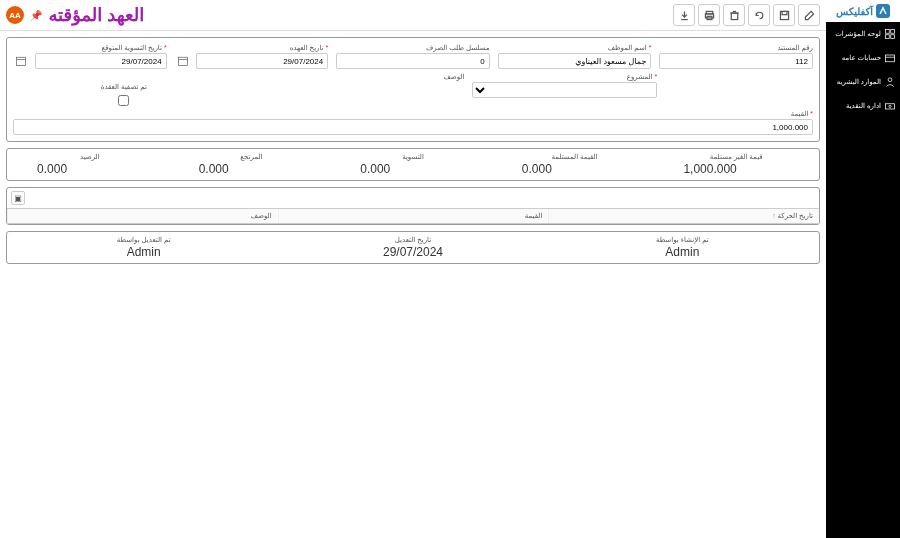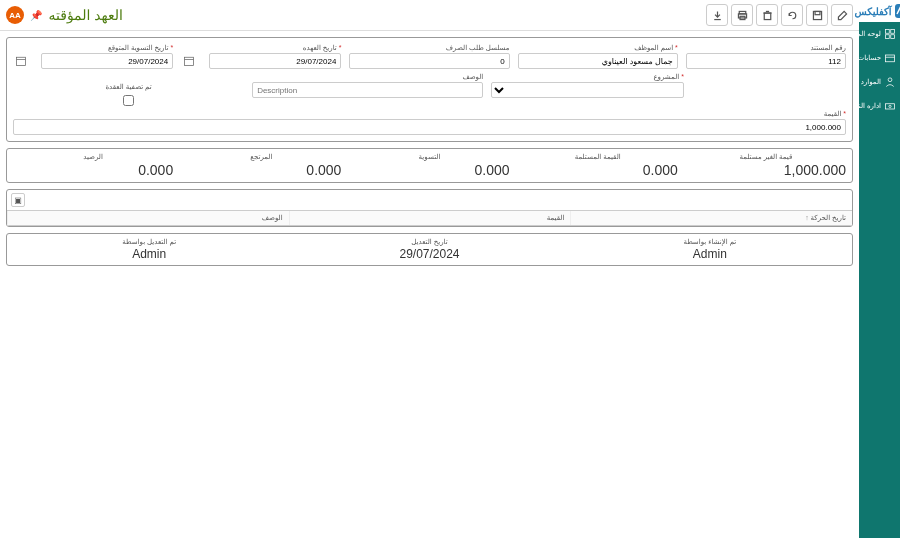--- a/index.html
+++ b/index.html
@@ -1,30 +1,30 @@
 <!DOCTYPE html>
 <html dir="rtl" lang="ar"><head>
 <meta charset="utf-8">
 <style>
 * { margin: 0; padding: 0; box-sizing: border-box; font-family: Tahoma, Arial, sans-serif; }
 body { background: #fff; font-size: 10px; color: #333; overflow-x: hidden; }
 .app { display: flex; height: 538px; width: 900px; }
-.sidebar { width: 41px; background: #0f766e; color: #fff; display: flex; flex-direction: column; font-size: 8px; }
+.sidebar { width: 74px; background: #000000; color: #fff; display: flex; flex-direction: column; font-size: 8px; }
 .logo-row { background: #fff; color: #2b7eb8; display: flex; align-items: center; justify-content: center; gap: 3px; padding: 4px 2px; font-weight: bold; font-size: 10px; }
 .logo-icon { width: 14px; height: 14px; background: #2b7eb8; border-radius: 3px; display: flex; align-items: center; justify-content: center; }
 .logo-icon svg { width: 10px; height: 10px; }
 .nav-item { display: flex; align-items: center; gap: 3px; padding: 6px 4px; cursor: pointer; font-size: 7px; white-space: nowrap; }
 .nav-icon { width: 12px; height: 12px; flex-shrink: 0; }
 .main { flex: 1; display: flex; flex-direction: column; overflow: hidden; }
 .topbar { display: flex; align-items: center; justify-content: space-between; padding: 4px 6px; border-bottom: 1px solid #ddd; }
 .topbar-left { display: flex; align-items: center; gap: 3px; }
 .icon-btn { width: 22px; height: 22px; border: 1px solid #ccc; border-radius: 3px; background: #fff; display: flex; align-items: center; justify-content: center; cursor: pointer; }
 .icon-btn svg { width: 13px; height: 13px; stroke: #555; fill: none; stroke-width: 1.5; }
 .topbar-right { display: flex; align-items: center; gap: 6px; }
-.page-title { font-size: 14px; font-weight: normal; color: #4d7c0f; }
+.page-title { font-size: 18px; font-weight: bold; color: #a21caf; }
 .pin-icon { color: #666; font-size: 10px; }
 .avatar { width: 18px; height: 18px; border-radius: 50%; background: #e85d04; color: #fff; display: flex; align-items: center; justify-content: center; font-size: 8px; font-weight: bold; }
 .content { flex: 1; padding: 6px; overflow-y: auto; }
 .panel { border: 1px solid #999; border-radius: 3px; padding: 6px; margin-bottom: 6px; background: #fff; }
 .row { display: flex; gap: 8px; margin-bottom: 4px; }
 .field { flex: 1; display: flex; flex-direction: column; }
 .field-label { font-size: 7px; color: #555; text-align: right; margin-bottom: 1px; }
 .required::before { content: "* "; color: #d32f2f; font-size: 7px; }
 .field-input { border: 1px solid #ccc; border-radius: 2px; padding: 2px 4px; font-size: 8px; height: 16px; text-align: right; background: #fff; direction: rtl; }
 .field-input.with-icon { padding-left: 16px; position: relative; }
@@ -32,21 +32,21 @@
 .input-wrap .cal-icon { position: absolute; left: 2px; top: 2px; width: 12px; height: 12px; color: #666; pointer-events: none; }
 .checkbox-field { display: flex; align-items: center; gap: 4px; justify-content: flex-end; padding-top: 10px; }
 .checkbox-field input { width: 11px; height: 11px; }
 .checkbox-field label { font-size: 7px; color: #555; }
 .amount-row { display: flex; justify-content: flex-start; }
 .amount-field { width: 120px; }
 .totals-panel { border: 1px solid #999; border-radius: 3px; padding: 4px 6px; margin-bottom: 6px; }
 .totals-row { display: flex; gap: 8px; }
 .total-item { flex: 1; text-align: center; }
 .total-label { font-size: 7px; color: #555; margin-bottom: 1px; }
-.total-value { font-size: 14px; color: #333; text-align: right; padding-left: 24px; }
+.total-value { font-size: 12px; color: #333; text-align: left; padding-left: 24px; }
 .grid-panel { border: 1px solid #999; border-radius: 3px; margin-bottom: 6px; overflow: hidden; }
 .grid-toolbar { display: flex; justify-content: flex-end; padding: 3px 4px; border-bottom: 1px solid #ccc; }
 .grid-tool-btn { width: 14px; height: 14px; border: 1px solid #ccc; border-radius: 2px; background: #fff; display: flex; align-items: center; justify-content: center; cursor: pointer; font-size: 8px; color: #555; }
 .grid-header { display: flex; border-bottom: 1px solid #ccc; background: #fafafa; }
 .grid-col { flex: 1; padding: 3px 6px; font-size: 7px; color: #555; text-align: right; border-left: 1px solid #eee; }
 .grid-col.sortable::after { content: " ↑"; font-size: 7px; color: #888; }
 .grid-empty { padding: 14px; text-align: center; font-size: 8px; color: #888; }
 .audit-panel { border: 1px solid #999; border-radius: 3px; padding: 4px 6px; }
 .audit-row { display: flex; gap: 8px; }
 .audit-item { flex: 1; text-align: center; }
@@ -186,21 +186,20 @@
           </div>
         </div>
         <div class="row">
           <div class="field" style="flex:0.8"></div>
           <div class="field proj-field">
             <span class="field-label required">المشروع</span>
             <select class="select-plain"><option></option></select>
           </div>
           <div class="field desc-field" style="flex:1.2">
             <span class="field-label">الوصف</span>
-            <input class="field-input" style="text-align: left; direction: ltr;" placeholder="Description">
           </div>
           <div class="field checkbox-field" style="flex:1.2">
             <label>تم تصفية العقدة</label>
             <input type="checkbox" style="">
           </div>
         </div>
         <div class="amount-row">
           <div class="field amount-field">
             <span class="field-label required">القيمة</span>
             <input class="field-input" value="1,000.000" style="">

